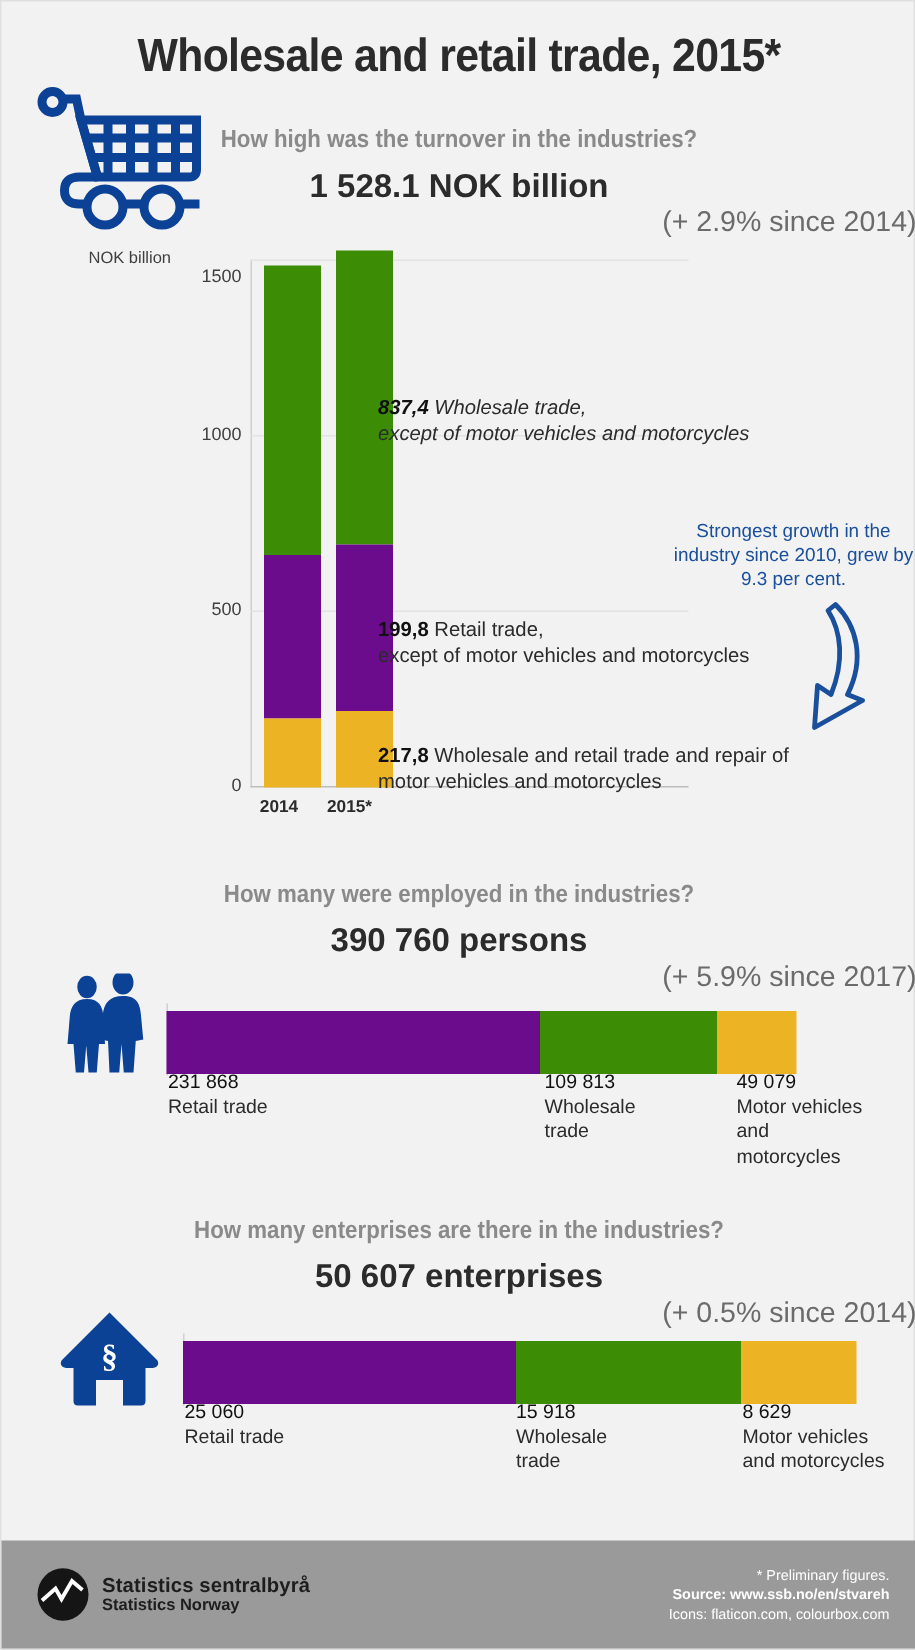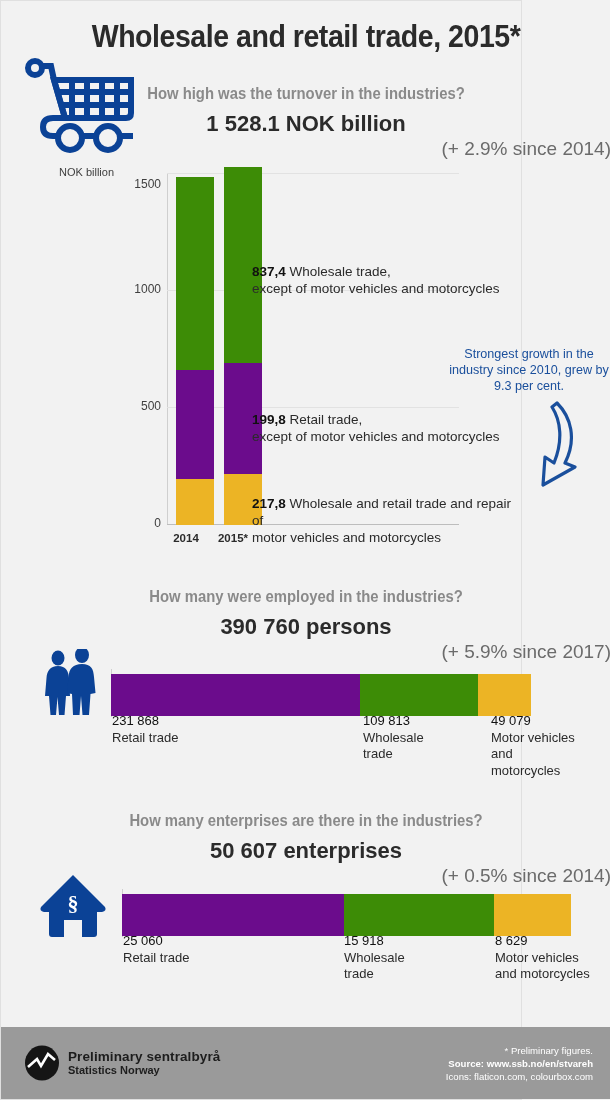--- a/index.html
+++ b/index.html
@@ -4,21 +4,21 @@
 <style>
   html,body{margin:0;padding:0;}
   body{
     width:610px;height:1100px;
     background:#f2f2f2;
     font-family:"Liberation Sans","DejaVu Sans",sans-serif;
     color:#333;
     overflow:hidden;
     position:relative;
   }
-  .page{position:relative;width:522px;height:1100px;box-sizing:border-box;border:1px solid #e0e0e0;background:#f2f2f2;}
+  .page{position:relative;width:610px;height:1100px;box-sizing:border-box;border:1px solid #e0e0e0;background:#f2f2f2;}
 
   
   .title{
     position:absolute;left:0;top:18px;width:610px;text-align:center;
     font-size:31px;font-weight:bold;color:#2b2b2b;letter-spacing:-0.5px;
     font-family:"Liberation Sans Narrow","Liberation Sans",sans-serif;
     transform:scaleX(0.92);
   }
 
   .q-line{
@@ -60,21 +60,21 @@
   .col-2014{left:9px;}
   .col-2015{left:57px;}
   .xlab{
     position:absolute;top:531px;font-size:11.5px;font-weight:bold;color:#2b2b2b;text-align:center;width:60px;
   }
   .xlab-2014{left:155px;}
   .xlab-2015{left:202px;}
 
   .callout{position:absolute;font-size:13.5px;line-height:17px;color:#2b2b2b;}
   .callout b{font-weight:bold;color:#111;}
-  .co-green{left:251px;top:262px;}
+  .co-green{left:251px;top:262px;font-style:italic;}
   .co-purple{left:251px;top:410px;}
   .co-yellow{left:251px;top:494px;}
 
   .note{
     position:absolute;left:448px;top:345px;width:160px;
     font-size:12.6px;line-height:16px;color:#1a4f9c;text-align:center;
   }
   .arrow{position:absolute;left:520px;top:400px;}
 
   
@@ -263,21 +263,21 @@
     </div>
   </div>
 
   <div class="footer">
     <div class="logo-wrap">
       <svg width="36" height="36" viewBox="0 0 36 36">
         <ellipse cx="18" cy="18" rx="17" ry="17.5" fill="#151515"></ellipse>
         <path d="M4 22 L13 14 L17 21 L24 9 L31 15" fill="none" stroke="#ffffff" stroke-width="2.6" stroke-linejoin="miter"></path>
       </svg>
       <div class="logo-text">
-        <div class="l1">Preliminary sentralbyrå</div>
+        <div class="l1">Statistics sentralbyrå</div>
         <div class="l2">Statistics Norway</div>
       </div>
     </div>
     <div class="foot-right">
       <div>* Preliminary figures.</div>
       <div class="b">Source: www.ssb.no/en/stvareh</div>
       <div>Icons: flaticon.com, colourbox.com</div>
     </div>
   </div>
 

